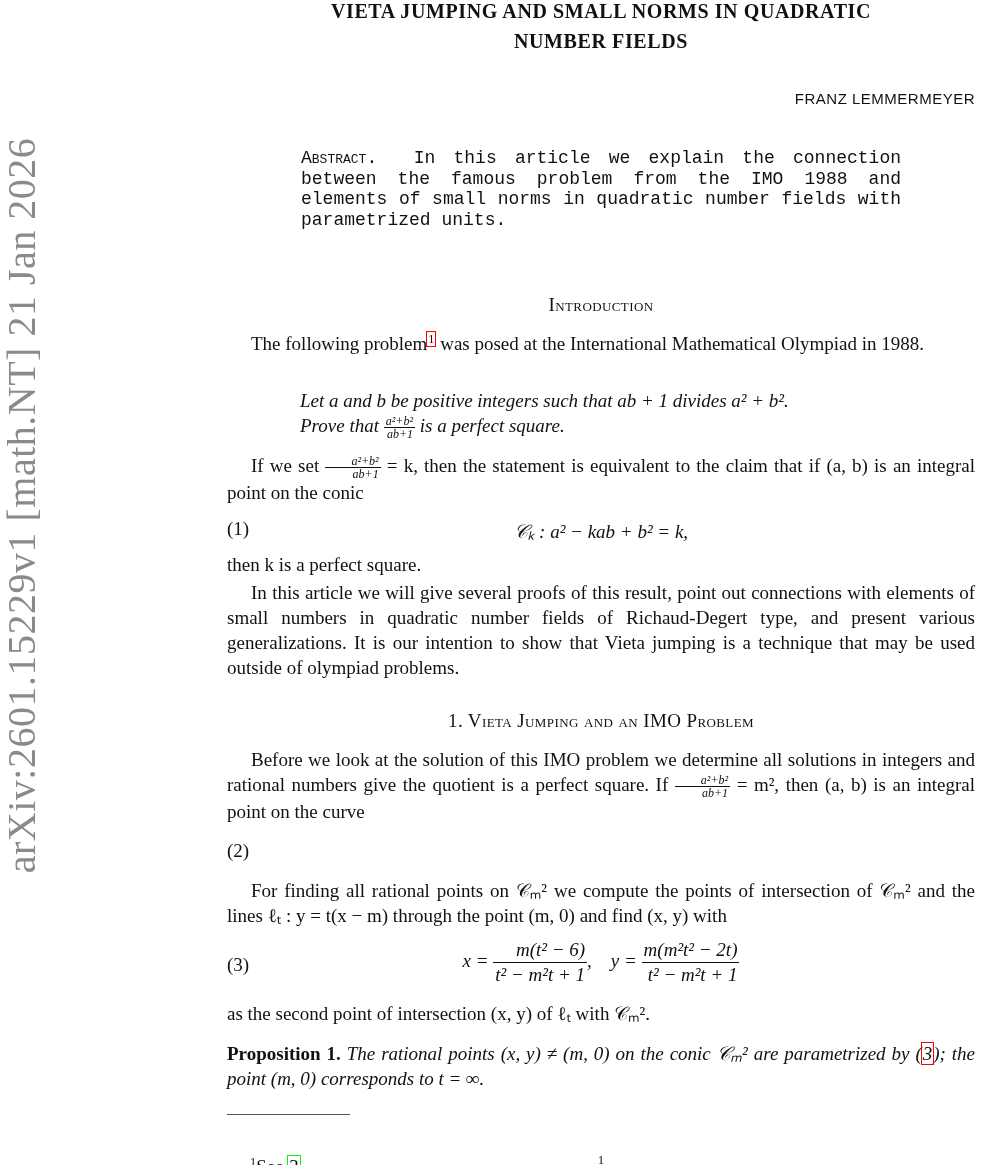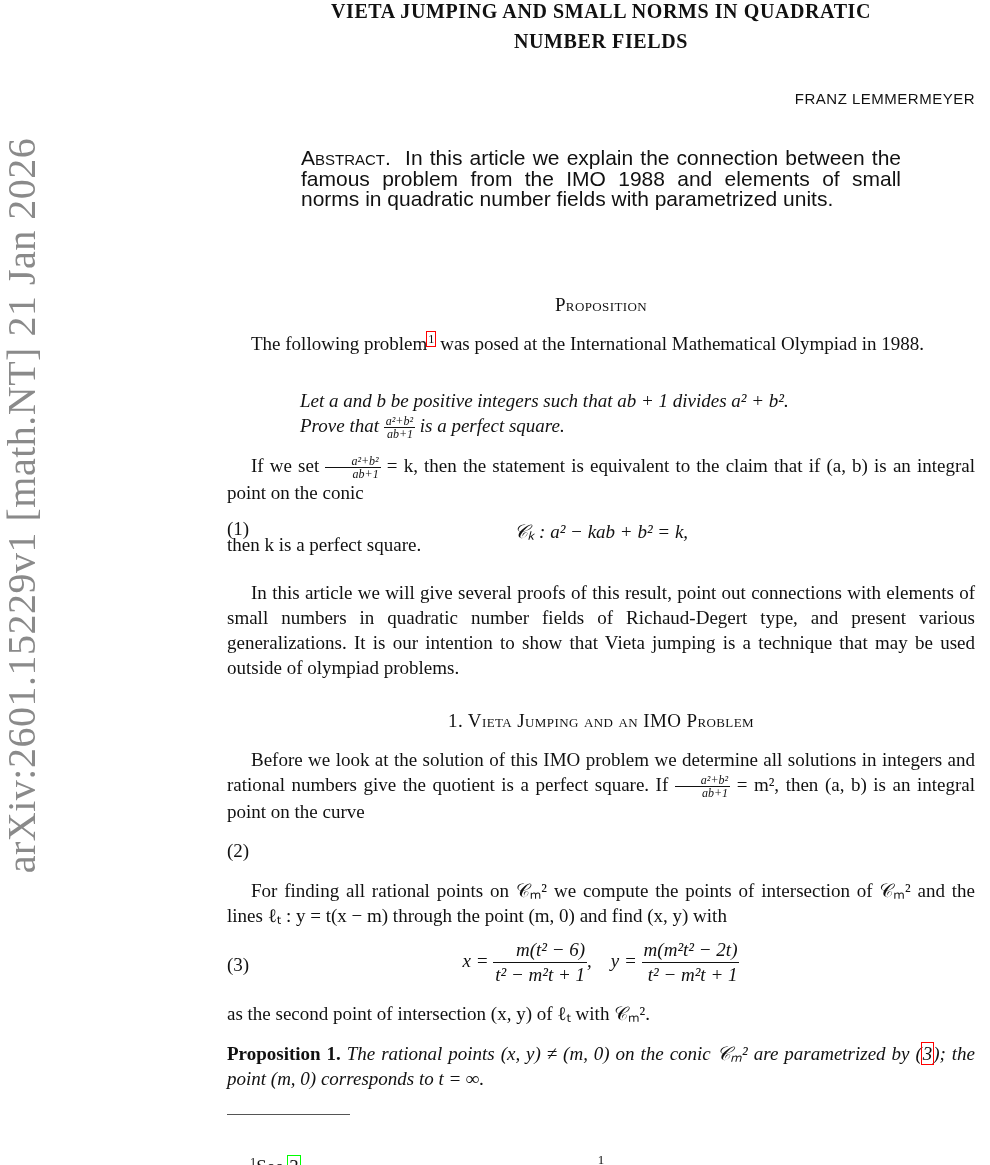--- a/index.html
+++ b/index.html
@@ -21,21 +21,21 @@
     position:absolute; left:227px; width:748px; top:-4px; text-align:center;
     font-family:"Liberation Serif", serif; font-weight:bold; font-size:20px;
     line-height:30px; letter-spacing:0.6px;
   }
   .author {
     position:absolute; left:227px; width:748px; top:90px; text-align:right;
     font-family:Liberation Sans, sans-serif; font-size:15px; letter-spacing:0.5px;
   }
   .abstract {
     position:absolute; left:301px; width:600px; top:148px;
-    font-family:Liberation Sans, sans-serif; font-size:21px; line-height:20.5px;
+    font-family:Liberation Mono, monospace; font-size:18px; line-height:20.5px;
     text-align:justify;
   }
   .sc { font-variant:small-caps; }
   .heading {
     position:absolute; left:227px; width:748px; text-align:center;
     font-family:"Liberation Serif", serif; font-size:19px; font-variant:small-caps;
     letter-spacing:0.4px;
   }
   .para {
     position:absolute; left:227px; width:748px;
@@ -75,21 +75,21 @@
   <div>NUMBER FIELDS</div>
 </div>
 
 <div class="author">FRANZ LEMMERMEYER</div>
 
 <div class="abstract">
   <span class="sc">Abstract.</span>&nbsp;
   <span>In this article we explain the connection between the famous problem from the IMO 1988 and elements of small norms in quadratic number fields with parametrized units.</span>
 </div>
 
-<div class="heading" style="top:294px;">Proposition</div>
+<div class="heading" style="top:294px;">Introduction</div>
 
 <div class="para indent" style="top:331px;">
   <span>The following problem</span><sup><a class="ref-red">1</a></sup><span> was posed at the International Mathematical Olympiad in 1988.</span>
 </div>
 
 <div class="quote" style="top:388px;">
   <div>Let a and b be positive integers such that ab + 1 divides a² + b².</div>
   <div>
     <span>Prove that</span>
     <span class="frac small-frac">
@@ -107,21 +107,21 @@
     <span class="d">ab+1</span>
   </span>
   <span>= k, then the statement is equivalent to the claim that if (a, b) is an integral point on the conic</span>
 </div>
 
 <div class="eq" style="top:518px;">
   <span class="num">(1)</span>
   <span class="body">𝒞ₖ : a² − kab + b² = k,</span>
 </div>
 
-<div class="para" style="top:532px;">then k is a perfect square.</div>
+<div class="para" style="top:552px;">then k is a perfect square.</div>
 
 <div class="para indent" style="top:580px;">In this article we will give several proofs of this result, point out connections with elements of small numbers in quadratic number fields of Richaud-Degert type, and present various generalizations. It is our intention to show that Vieta jumping is a technique that may be used outside of olympiad problems.</div>
 
 <div class="heading" style="top:710px;">1. Vieta Jumping and an IMO Problem</div>
 
 <div class="para indent" style="top:747px;">
   <span>Before we look at the solution of this IMO problem we determine all solutions in integers and rational numbers give the quotient is a perfect square. If</span>
   <span class="frac small-frac">
     <span class="n">a²+b²</span>
     <span class="d">ab+1</span>

